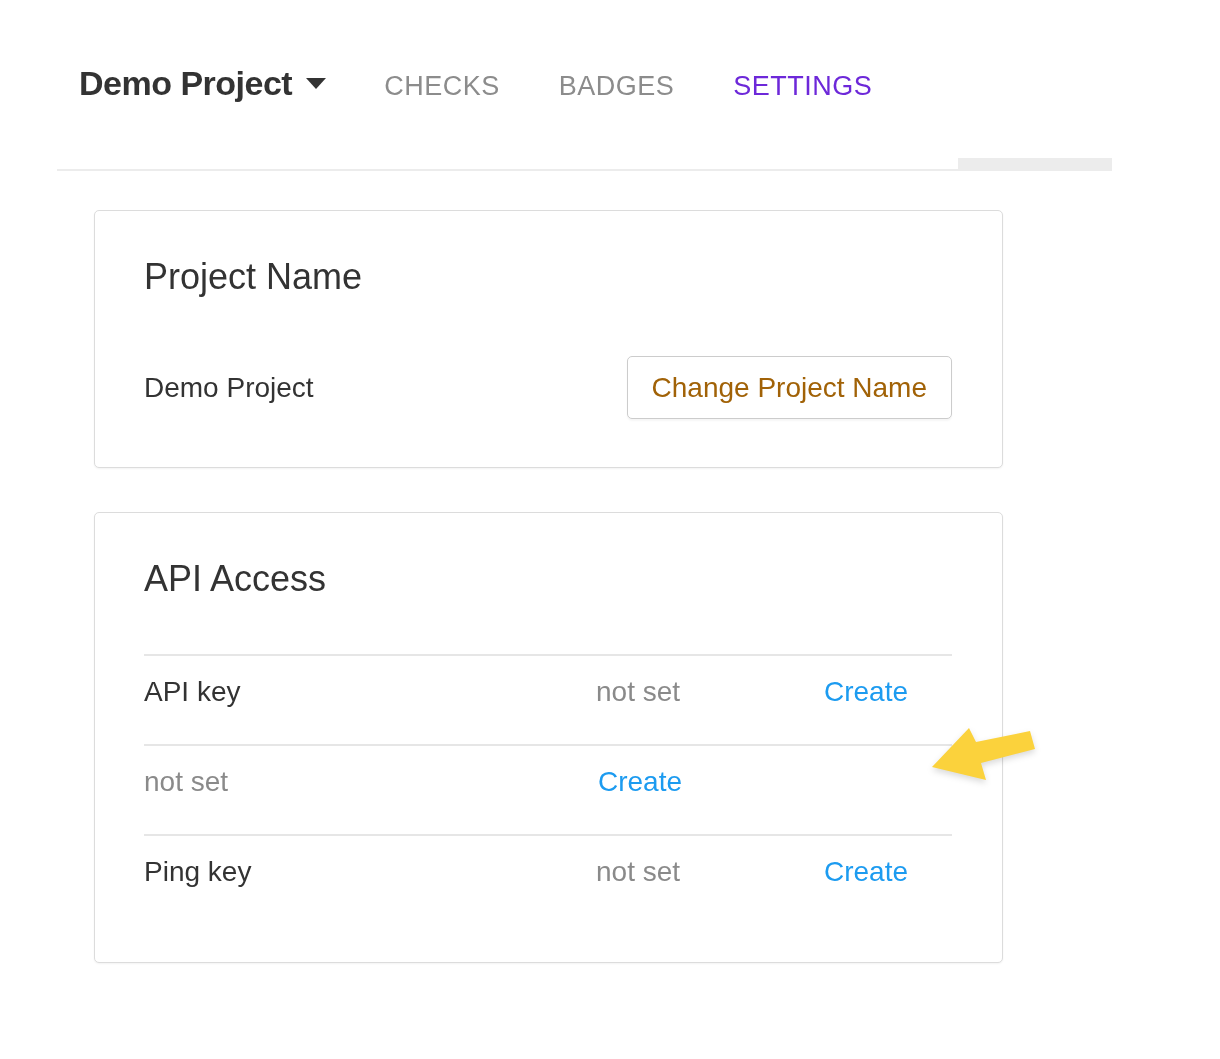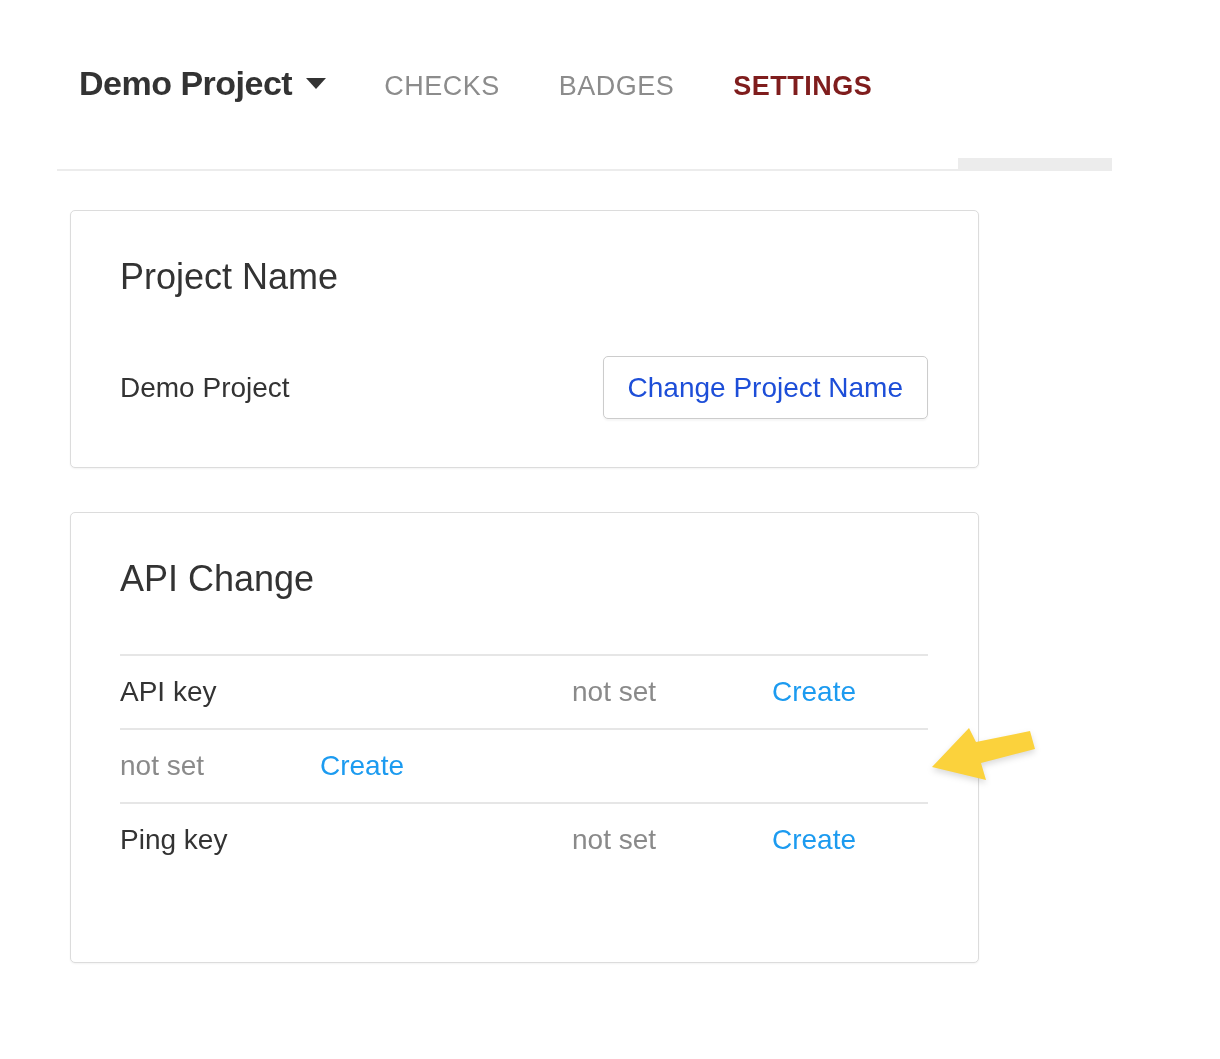--- a/index.html
+++ b/index.html
@@ -50,21 +50,21 @@
     text-align: center;
   }
   .nav-item {
     font-size: 27px;
     color: #8c8c8c;
     text-decoration: none;
     letter-spacing: 0.5px;
     cursor: pointer;
     white-space: nowrap;
   }
-  .nav-item.active { color: #7f1d1d; font-weight: bold; }
+  .nav-item.active { color: #6d28d9; }
 
   .tab-indicator {
     position: absolute;
     left: 958px;
     top: 158px;
     width: 194px;
     height: 12px;
     background: #ececec;
   }
   .header-rule {
@@ -72,21 +72,21 @@
     left: 57px;
     top: 169px;
     width: 1113px;
     height: 2px;
     background: #ececec;
   }
 
   
   .card {
     position: absolute;
-    left: 70px;
+    left: 94px;
     width: 909px;
     background: #fff;
     border: 1px solid #dcdcdc;
     border-radius: 5px;
     box-shadow: 0 1px 2px rgba(0,0,0,0.05);
   }
   .card h2 {
     font-size: 36px;
     font-weight: 400;
     color: #333;
@@ -101,21 +101,21 @@
     margin-top: 59px;
     display: flex;
     align-items: center;
     justify-content: space-between;
     height: 63px;
   }
   .current-name { font-size: 28px; color: #333; }
   .btn {
     font-family: inherit;
     font-size: 28px;
-    color: #1d4ed8;
+    color: #a16207;
     background: #fff;
     border: 1px solid #ccc;
     border-radius: 5px;
     height: 63px;
     padding: 0 24px;
     min-width: 325px;
     cursor: pointer;
     box-shadow: 0 2px 2px rgba(0,0,0,0.04);
   }
 
@@ -124,26 +124,27 @@
     height: 451px;
     padding: 46px 50px 0 49px;
   }
   .api-table { margin-top: 55px; }
   .trow {
     display: flex;
     align-items: center;
     height: 74px;
     border-top: 2px solid #e6e6e6;
     font-size: 28px;
+    margin-top: 16px;
   }
   .cell-label { width: 452px; color: #333; }
   .cell-value { width: 200px; color: #8a8a8a; }
   .cell-action {
     flex: 1;
-    text-align: left;
+    text-align: center;
     padding-right: 16px;
   }
   .cell-action a, a.create-link {
     color: #1c9bf0;
     text-decoration: none;
     cursor: pointer;
   }
 
   
   .highlight-arrow {
@@ -176,21 +177,21 @@
 
   <section class="card card-project">
     <h2>Project Name</h2>
     <div class="name-row">
       <span class="current-name">Demo Project</span>
       <button class="btn">Change Project Name</button>
     </div>
   </section>
 
   <section class="card card-api">
-    <h2>API Change</h2>
+    <h2>API Access</h2>
     <div class="api-table">
 
       <div class="trow">
         <span class="cell-label">API key</span>
         <span class="cell-value">not set</span>
         <span class="cell-action">
           <a class="create-link">Create</a>
         </span>
       </div>
 

